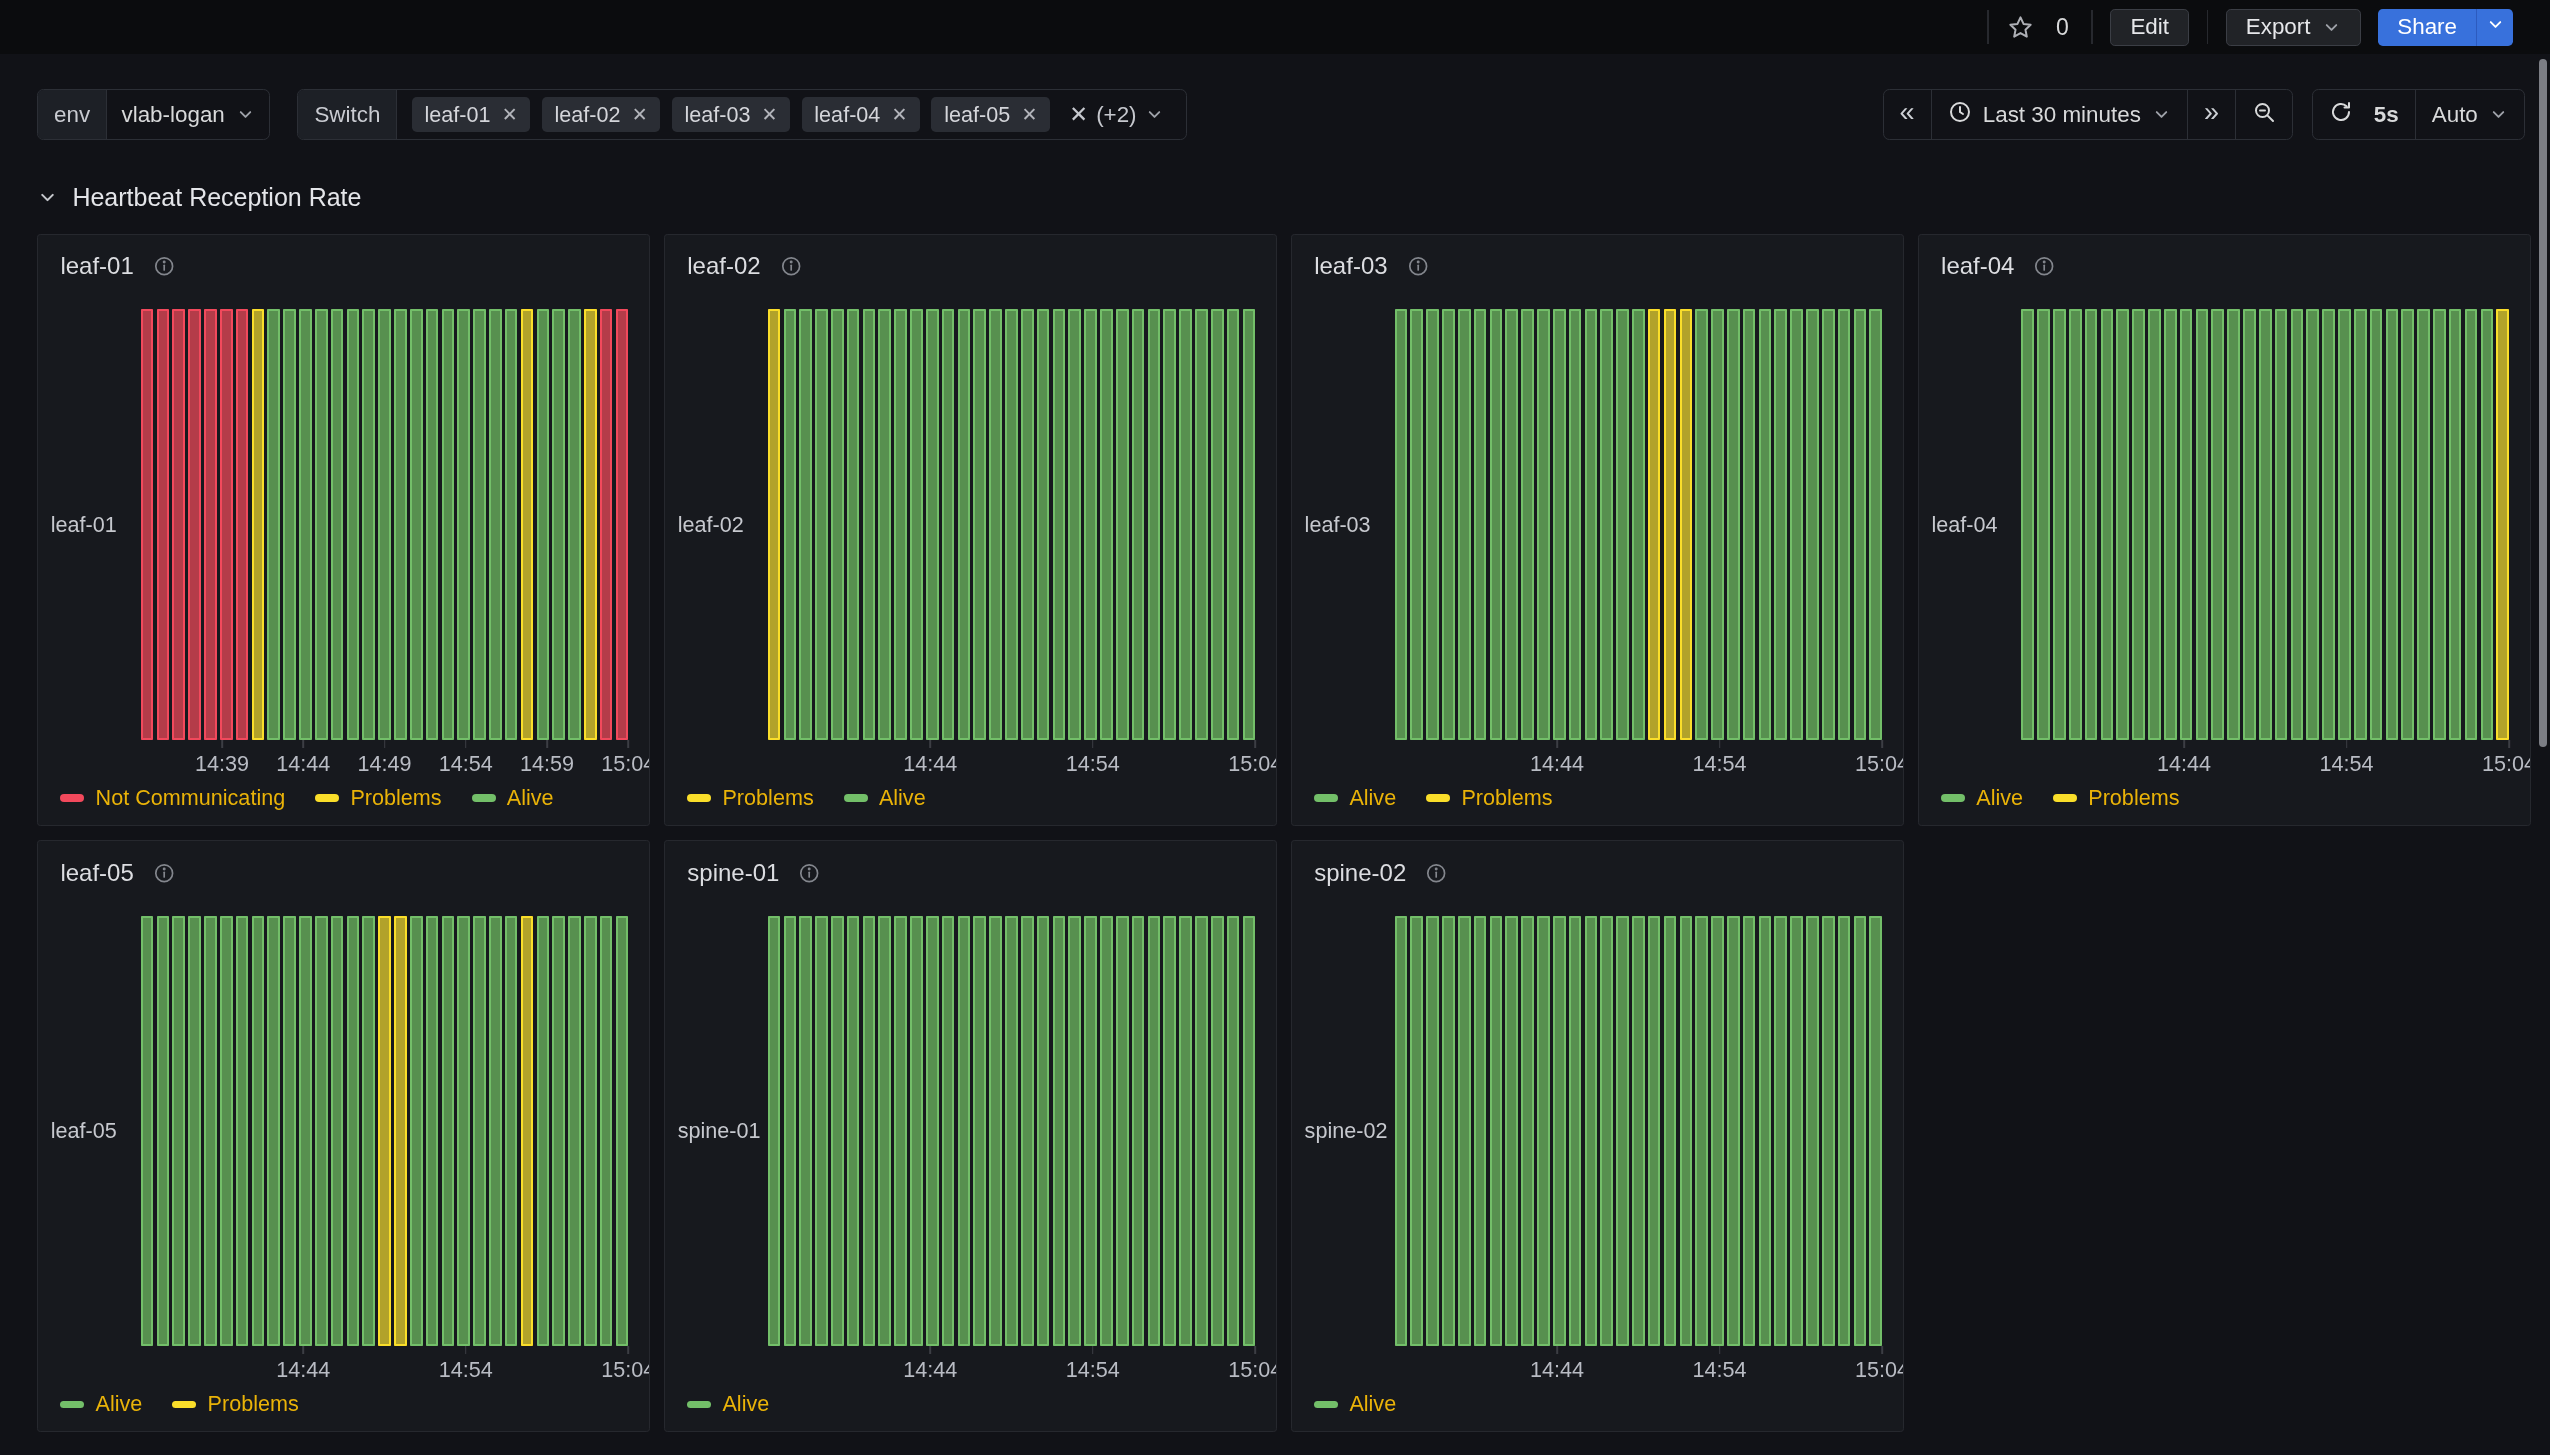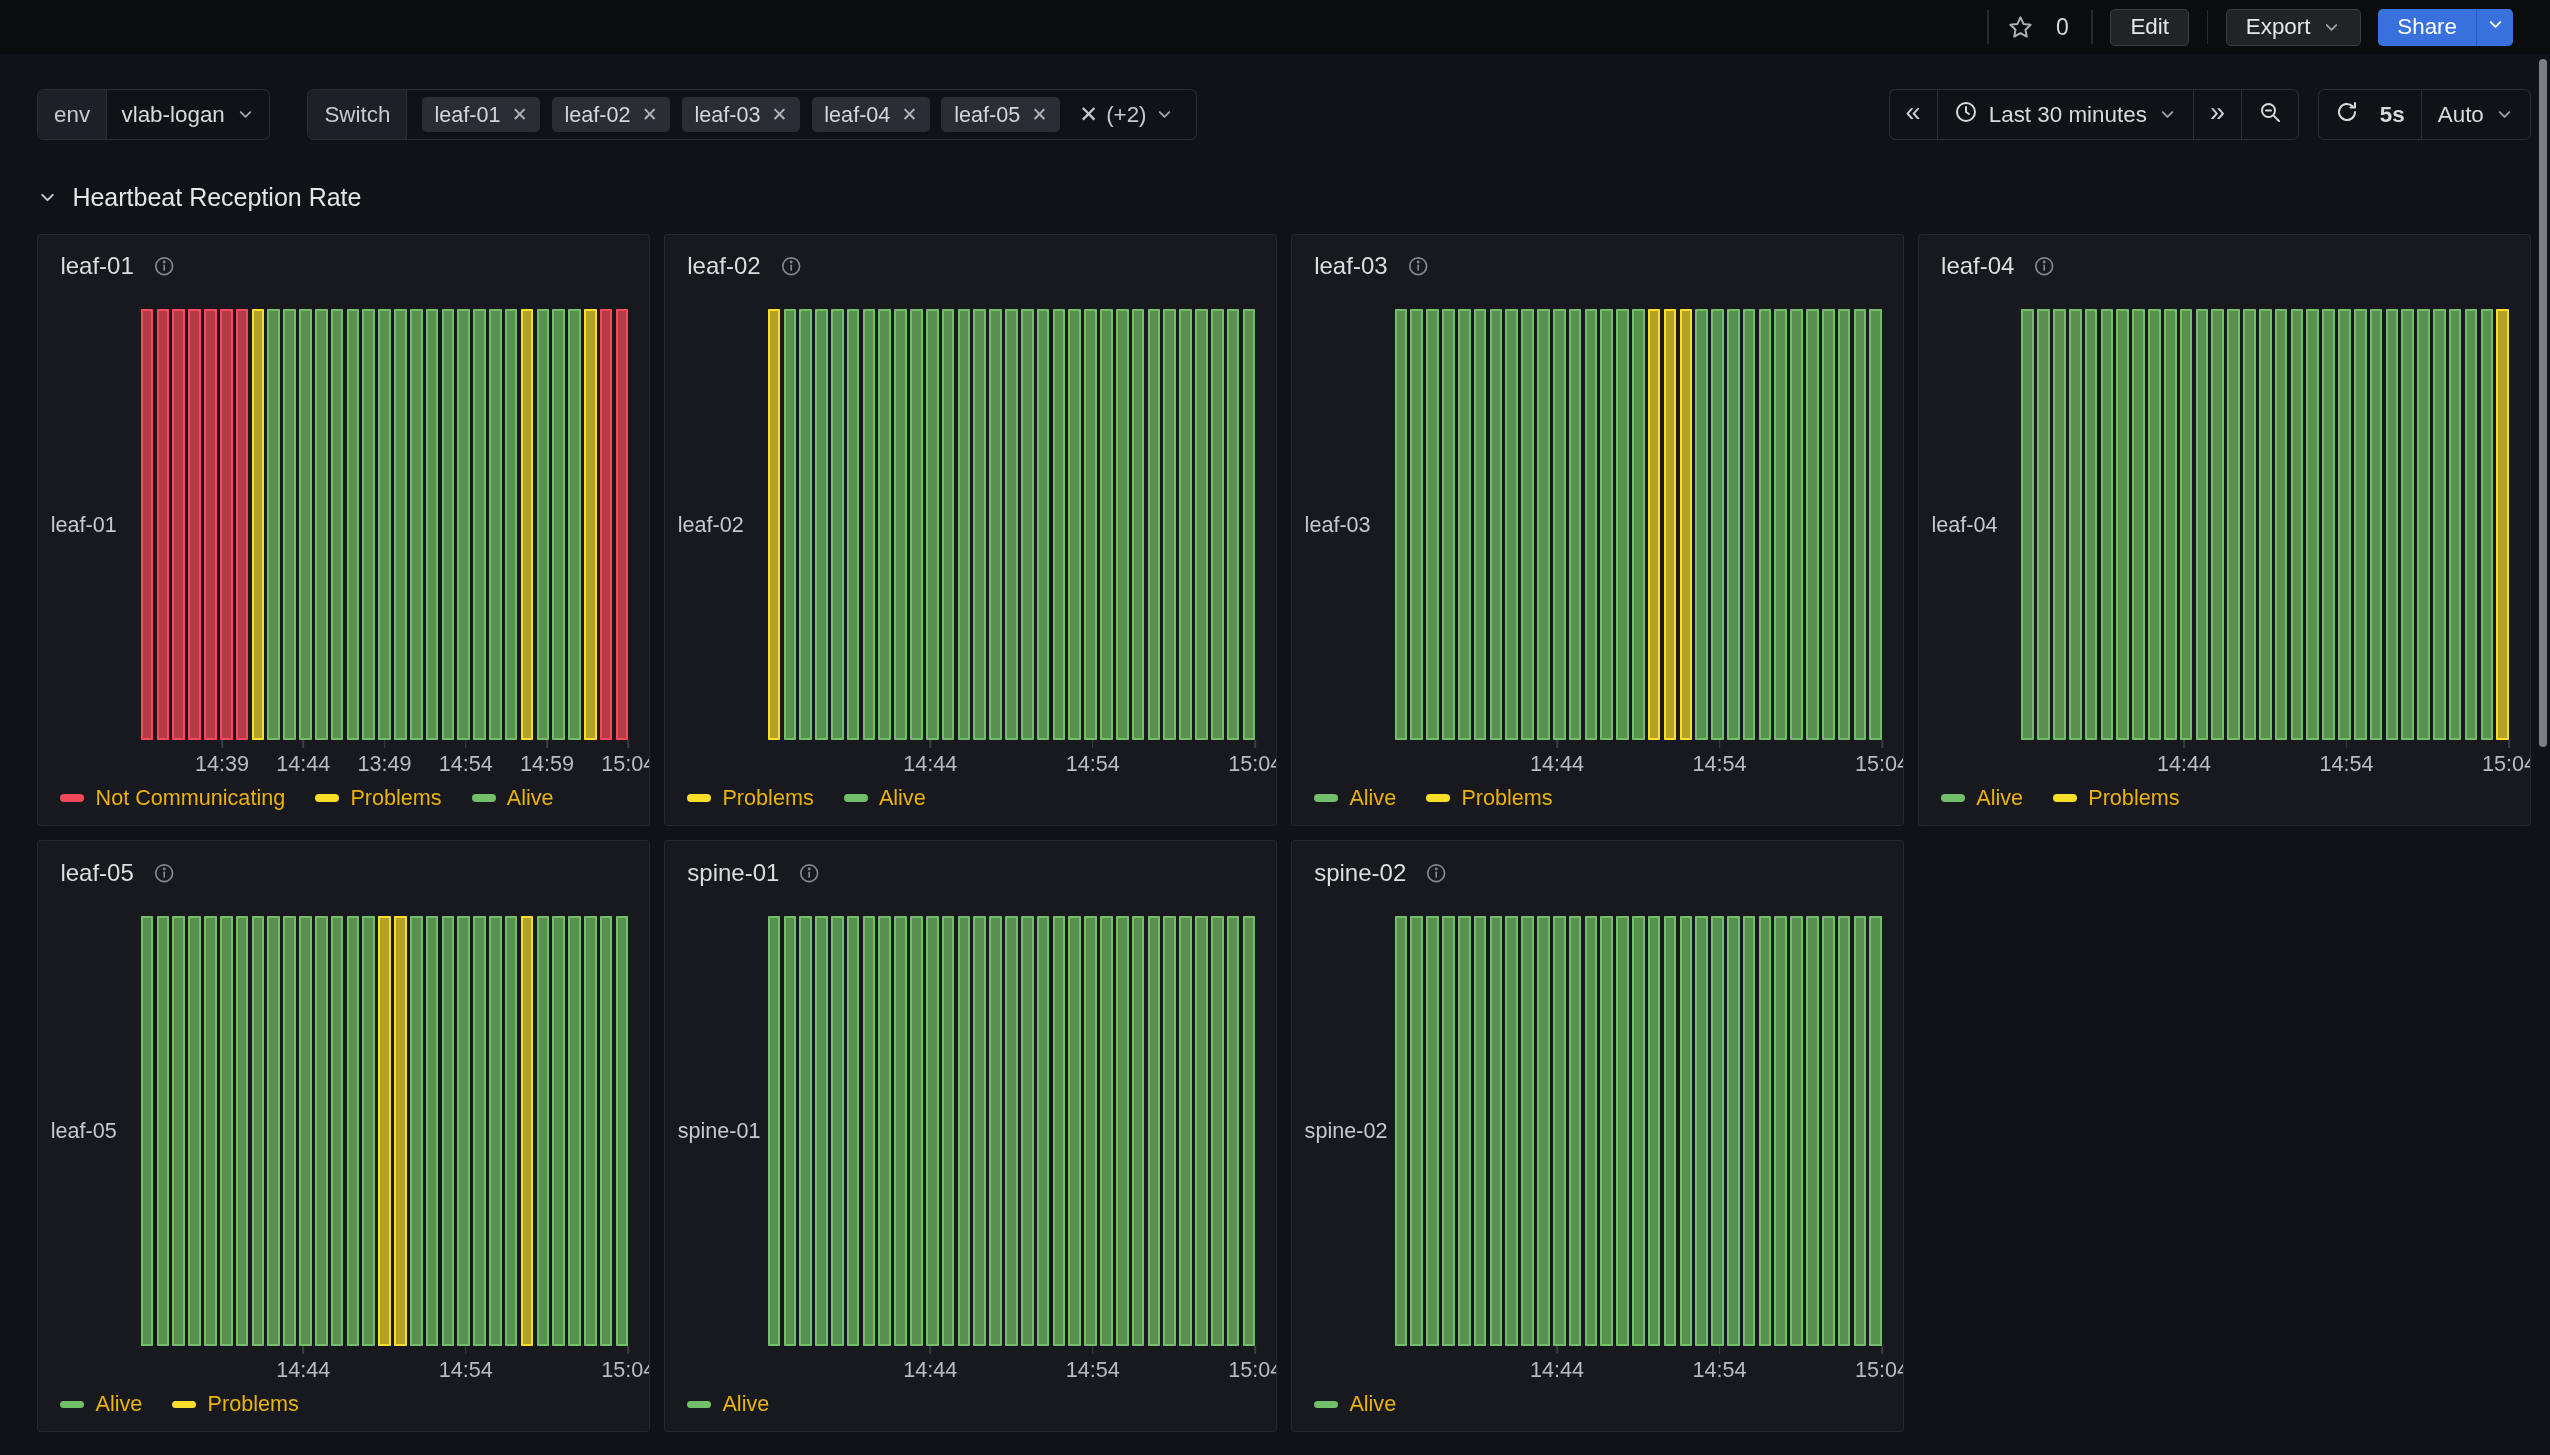--- a/index.html
+++ b/index.html
@@ -19,21 +19,21 @@
   .count { font-size:23px; color:#d8d9da; padding:0 4.8px; }
   .btn-secondary { height:37px; padding:0 19px; background:#212327; border:1.6px solid #3b3e45;
                    border-radius:4.8px; color:#e6e7ea; font-size:22.4px; display:flex;
                    align-items:center; gap:11.2px; }
   .btn-share { display:flex; height:37px; border-radius:4.8px; overflow:hidden; background:#3871dc; color:#fff; }
   .btn-share .main { padding:0 19px; display:flex; align-items:center; font-weight:500; }
   .btn-share .caret { width:37px; display:flex; align-items:center; justify-content:center;
                       border-left:1.6px solid #2c5bbf; }
 
   
-  .subbar { display:flex; align-items:flex-start; gap:37px; padding:35px 19px 0 37px; }
+  .subbar { display:flex; align-items:flex-start; gap:27px; padding:35px 25px 0 37px; }
   .group { display:flex; align-items:stretch; height:51px; border:1.6px solid #2c2f36;
            border-radius:6.4px; overflow:hidden; }
   .seg-label { background:#1d2026; color:#c9cbd1; display:flex; align-items:center;
                padding:0 16px; border-right:1.6px solid #2c2f36; white-space:nowrap; }
   .seg-value { display:flex; align-items:center; gap:11.2px; padding:0 14.4px; color:#d8d9da; white-space:nowrap; }
   .chev { color:#9fa2a9; display:flex; align-items:center; }
   .chip { background:#2a2d34; border-radius:4.8px; height:35px; display:flex; align-items:center;
           padding:0 12.8px; gap:11.2px; font-size:21.6px; color:#d4d5da; }
   .chip .x { color:#b2b4ba; font-size:19px; line-height:1; }
   .more { display:flex; align-items:center; gap:8px; color:#c6c8ce; padding:0 8px; }
@@ -269,21 +269,21 @@
           <div class="bar" style="border-color: rgb(242, 73, 92); background: rgb(180, 60, 73);"></div>
           <div class="bar" style="border-color: rgb(242, 73, 92); background: rgb(180, 60, 73);"></div>
         </div>
       </div>
       <div class="xaxis">
         <div class="xtick" style="left: 16.67%;"></div>
         <span class="xlab" style="left: 16.67%;">14:39</span>
         <div class="xtick" style="left: 33.33%;"></div>
         <span class="xlab" style="left: 33.33%;">14:44</span>
         <div class="xtick" style="left: 50%;"></div>
-        <span class="xlab" style="left: 50%;">13:49</span>
+        <span class="xlab" style="left: 50%;">14:49</span>
         <div class="xtick" style="left: 66.67%;"></div>
         <span class="xlab" style="left: 66.67%;">14:54</span>
         <div class="xtick" style="left: 83.33%;"></div>
         <span class="xlab" style="left: 83.33%;">14:59</span>
         <div class="xtick" style="left: 100%;"></div>
         <span class="xlab" style="left: 100%;">15:04</span>
       </div>
       <div class="legend">
         <div class="legend-item">
           <span class="legend-pill" style="background: rgb(242, 73, 92);"></span>

